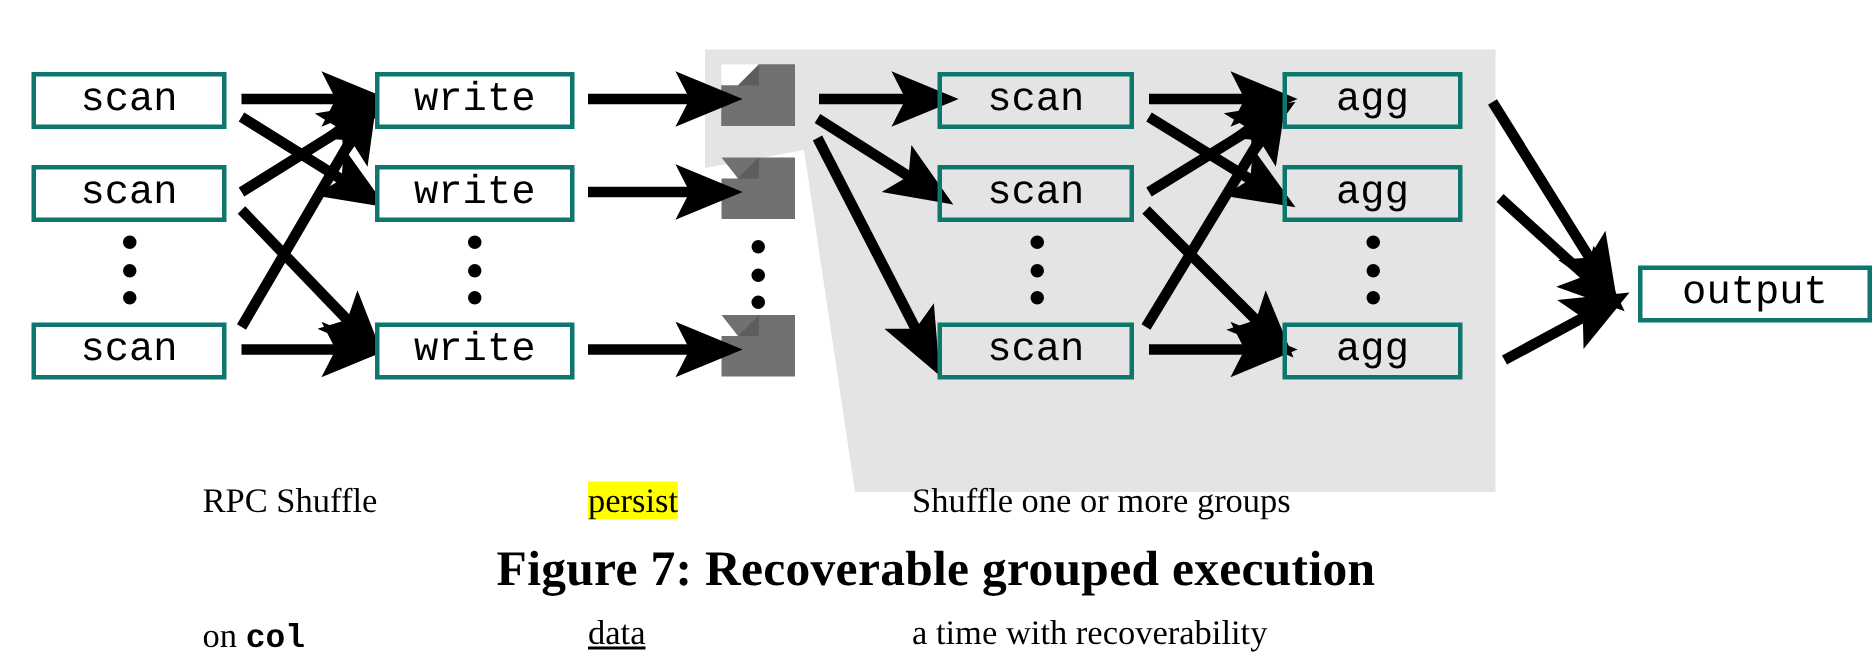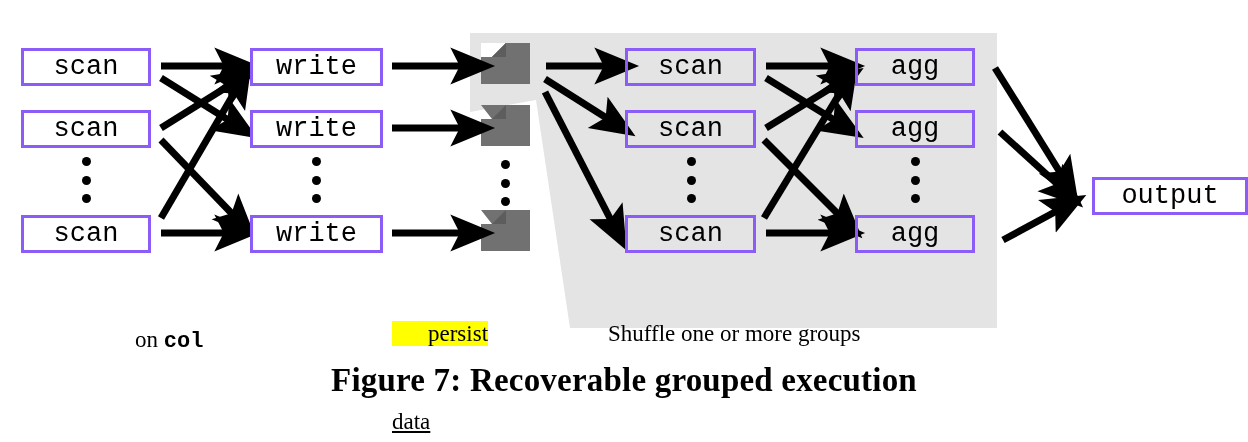--- a/index.html
+++ b/index.html
@@ -22,21 +22,21 @@
   }
   .svg-layer {
     position: absolute;
     left: 0; top: 0;
     width: 1248px;
     height: 442px;
   }
   .node-box {
     position: absolute;
     box-sizing: border-box;
-    border: 3px solid #8b5cf6;
+    border: 3px solid #0f766e;
     background: transparent;
     display: flex;
     align-items: center;
     justify-content: center;
     font-family: "Liberation Mono", "DejaVu Sans Mono", monospace;
     font-size: 27px;
     line-height: 1;
     color: #000000;
     letter-spacing: 0px;
   }
@@ -51,21 +51,20 @@
     line-height: 28px;
     white-space: pre;
   }
   .label .mono-bold {
     font-family: "Liberation Mono", "DejaVu Sans Mono", monospace;
     font-weight: bold;
     font-size: 22px;
   }
   .hl {
     background: #ffff00;
-    padding-left: 36px;
   }
   .caption {
     position: absolute;
     left: 0;
     top: 362px;
     width: 1248px;
     text-align: center;
     font-family: "Liberation Serif", "DejaVu Serif", serif;
     font-weight: bold;
     font-size: 33px;
@@ -213,27 +212,29 @@
   </div>
   <div class="node-box on-shade" style="left:855px; top:215px; width:120px; height:38px;">
     <span>agg</span>
   </div>
 
   <div class="node-box white-bg" style="left:1092px; top:177px; width:156px; height:38px;">
     <span>output</span>
   </div>
 
   <div class="label" style="left:135px; top:264px;">
+    <div>RPC Shuffle</div>
     <div style="margin-top:6px;"><span>on </span><span class="mono-bold">col</span></div>
   </div>
 
   <div class="label" style="left:392px; top:264px;">
     <div><span class="hl">persist</span></div>
     <div style="margin-top:4px;text-decoration:underline;">data</div>
   </div>
 
   <div class="label" style="left:608px; top:264px;">
     <div>Shuffle one or more groups</div>
+    <div style="margin-top:4px;">a time with recoverability</div>
   </div>
 
   <div class="caption">Figure 7: Recoverable grouped execution</div>
 
 </div>
 
 </body></html>

